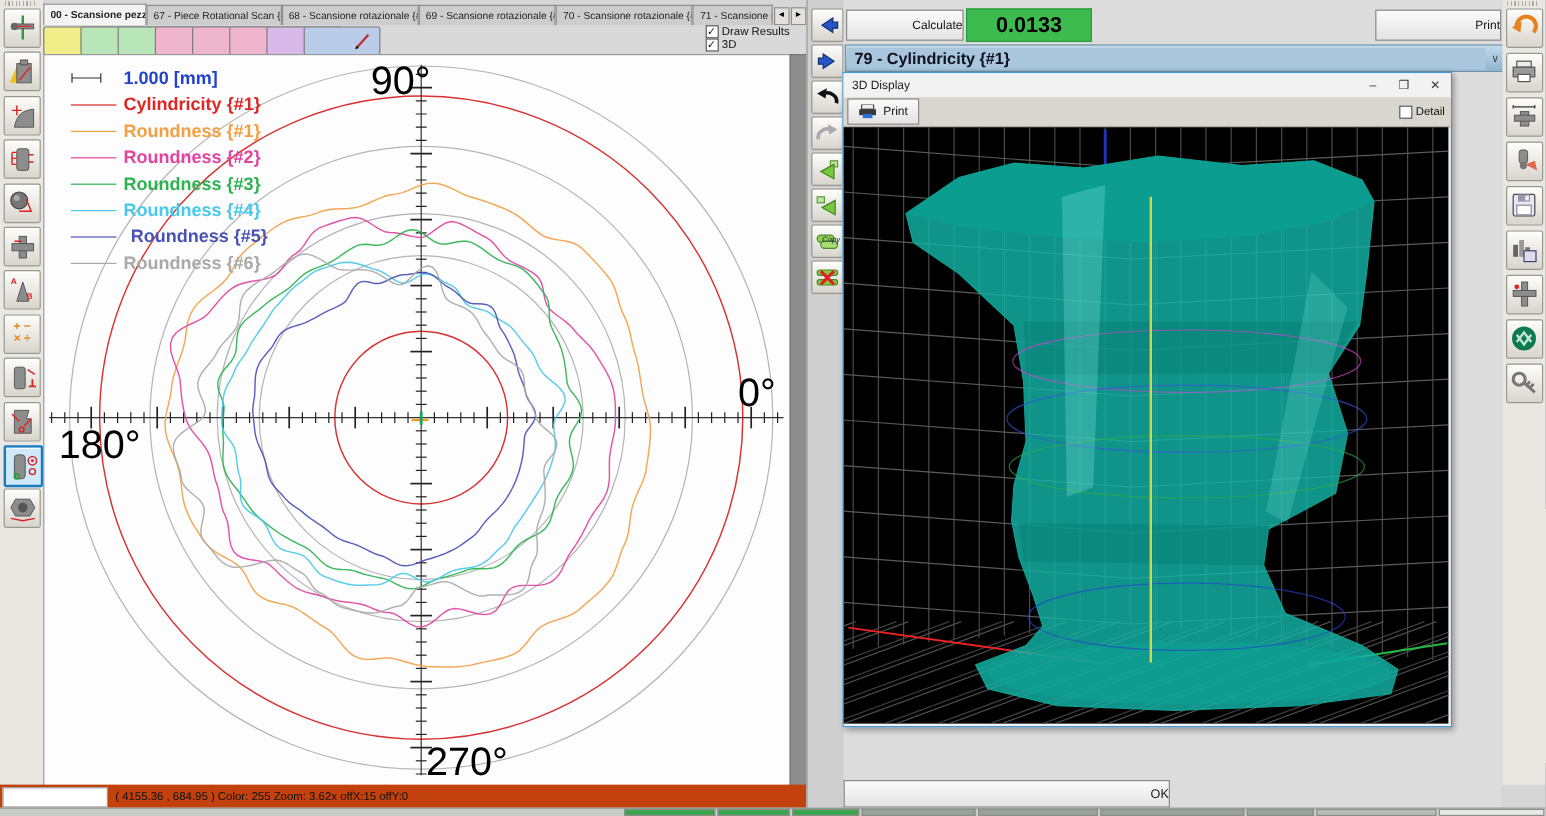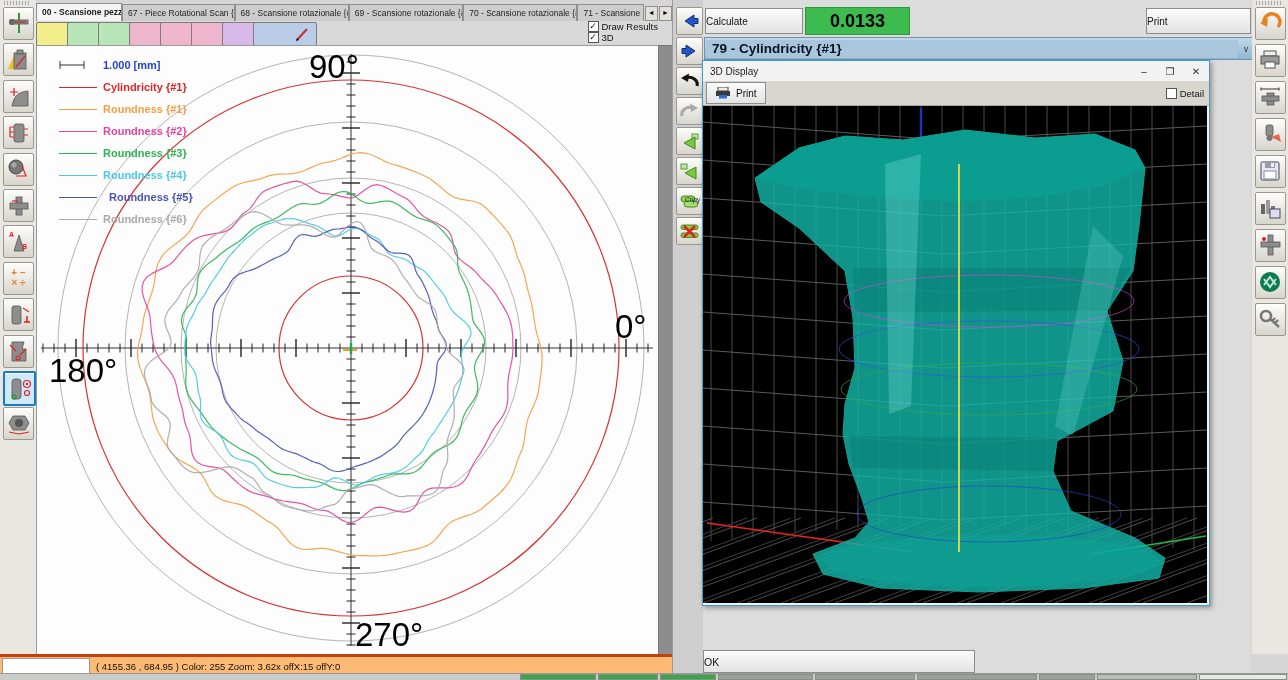--- a/index.html
+++ b/index.html
@@ -20,31 +20,31 @@
        border-bottom:none;padding:0 5px;white-space:nowrap;overflow:hidden;cursor:pointer;}
   .tab.active{background:#f4f4f4;font-weight:bold;height:17px;}
   .tabscroll{width:13px;height:13px;font-size:7px;line-height:12px;text-align:center;background:#e3e1dc;
              border:1px solid #8f8f8f;margin-left:1px;cursor:pointer;}
   
   .ptbtn{position:absolute;top:0;width:29px;height:22px;border:1px solid #7d7d7d;border-radius:2px;
          display:flex;align-items:center;justify-content:center;font-size:10px;font-weight:bold;cursor:pointer;padding-left:33px;}
   .chk{display:flex;align-items:center;gap:3px;font-size:9.5px;color:#111;}
   .box{width:9px;height:9px;border:1px solid #555;background:#fff;font-size:9px;line-height:9px;text-align:center;color:#111;}
   
-  .legrow{display:flex;align-items:center;gap:6px;height:22px;font-size:11px;font-weight:bold;}
+  .legrow{display:flex;align-items:center;gap:6px;height:22px;font-size:15px;font-weight:bold;}
   .legdash{width:38px;height:0;border-top:1.5px solid currentColor;}
   
   .btn{background:linear-gradient(#fbfbfb,#e3e3e3);border:1px solid #8c8c8c;font-size:10px;color:#111;
-       display:flex;align-items:center;justify-content:flex-start;cursor:pointer;}
+       display:flex;align-items:center;justify-content:flex-end;cursor:pointer;}
   .winbtn{width:26px;height:17px;font-size:10px;color:#333;display:flex;align-items:center;justify-content:center;cursor:pointer;}
   #combo{background:linear-gradient(#c2d9ea,#8fb6d0);border:1px solid #6f93ad;display:flex;align-items:center;cursor:pointer;}
   #combo .cv{flex:1;font-size:13.5px;font-weight:bold;color:#0b1220;padding-left:6px;
              background:#a9c6dc;margin:1px;line-height:18px;}
   
-  #statusbar{left:0;top:654px;width:672px;height:19px;background:#fdba74;border-top:3px solid #c2410c;
+  #statusbar{left:0;top:654px;width:672px;height:19px;background:#c2410c;border-top:1px solid #c2410c;
              display:flex;align-items:center;font-size:9.5px;color:#111;text-align:right;}
   svg{display:block;}
   .seg{position:absolute;top:674px;height:6px;border:1px solid #8a8f8a;box-sizing:border-box;}
 </style>
 </head>
 <body>
 
 <div id="app">
 
   <div class="abs toolcol" style="left:0;top:0;width:36px;height:654px;">

